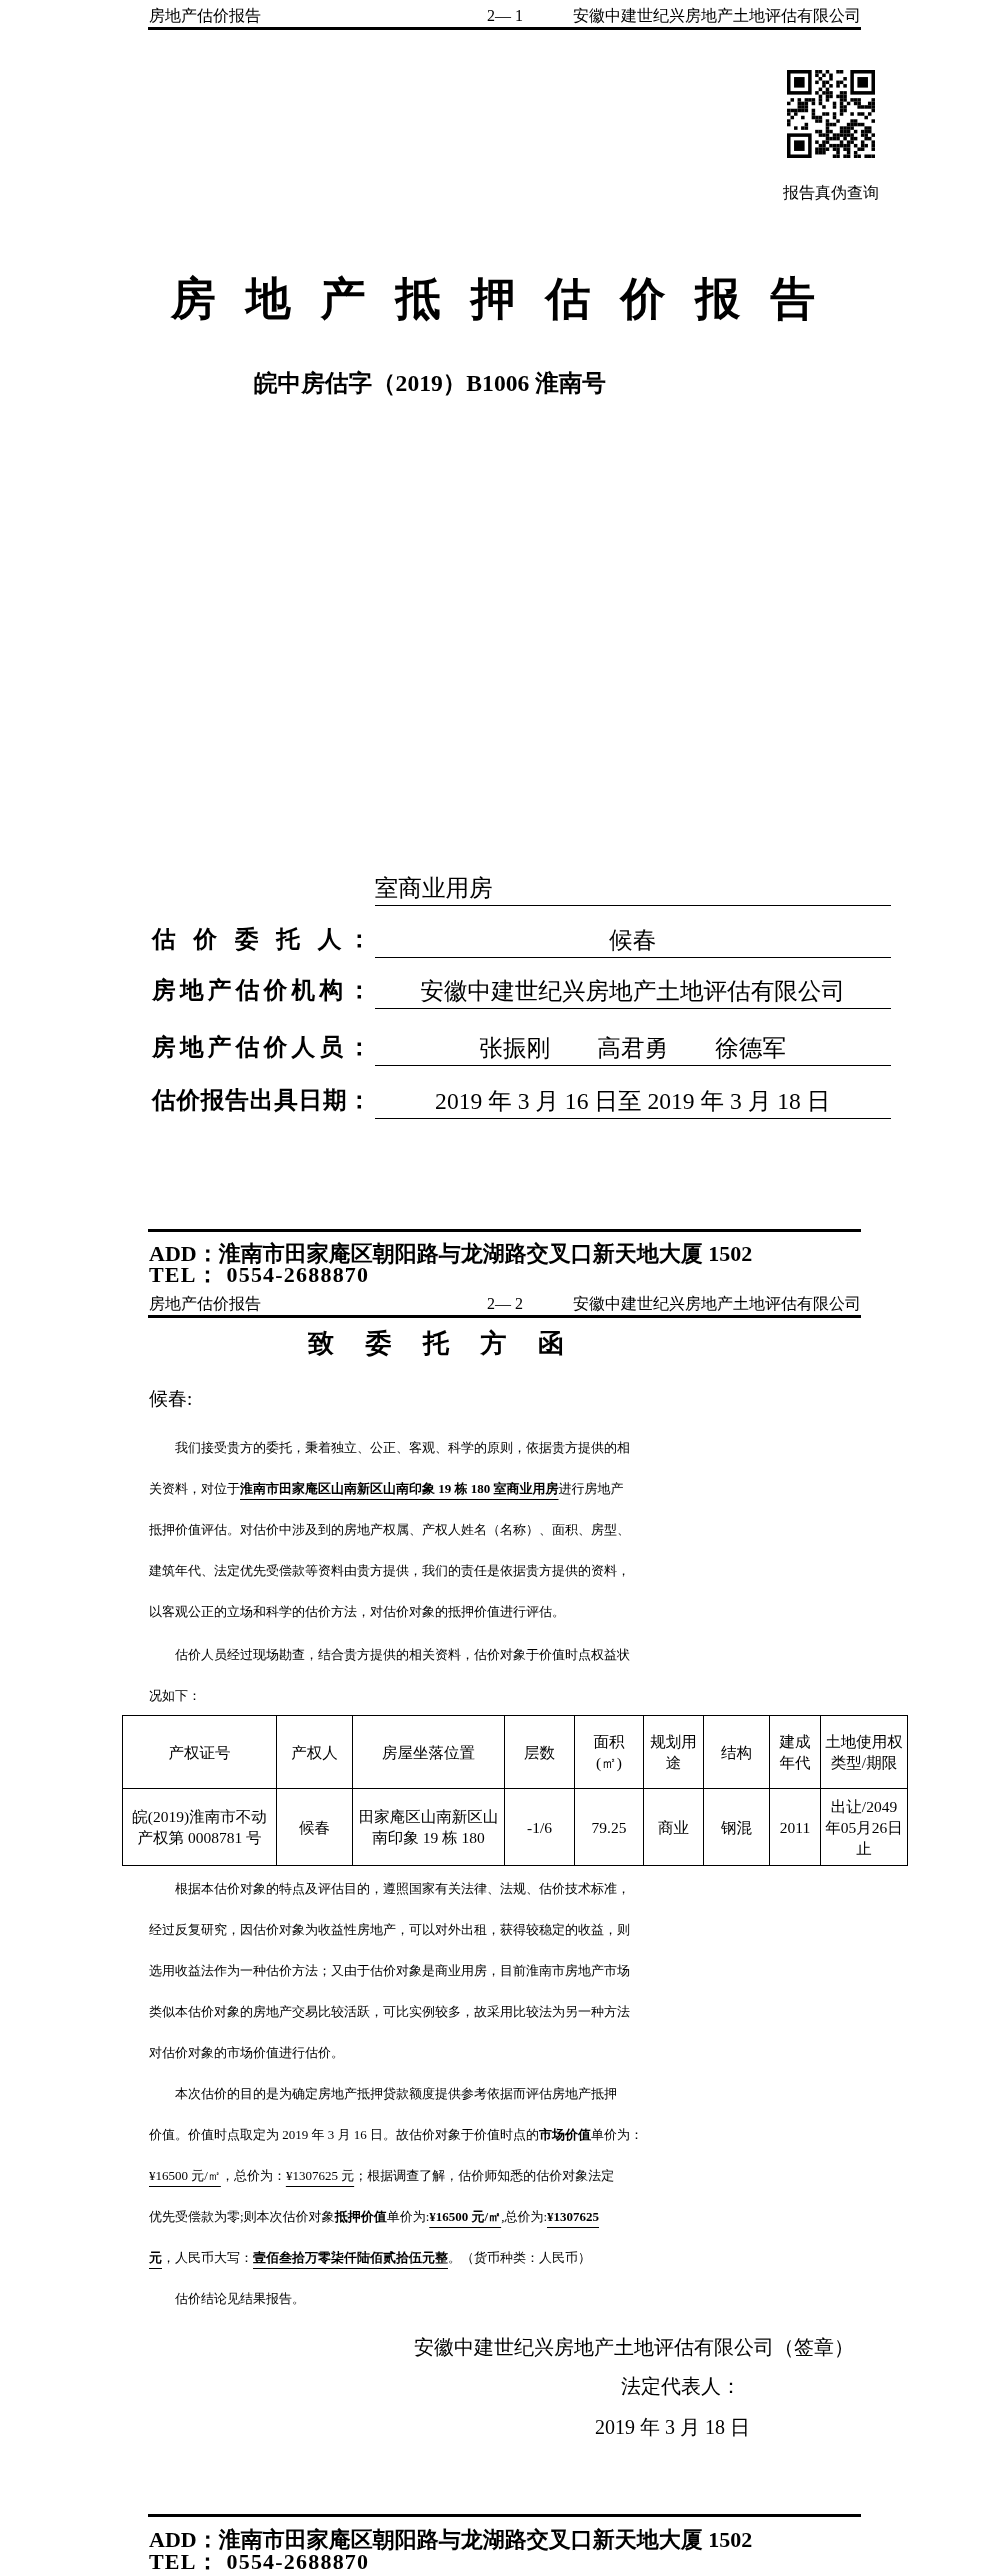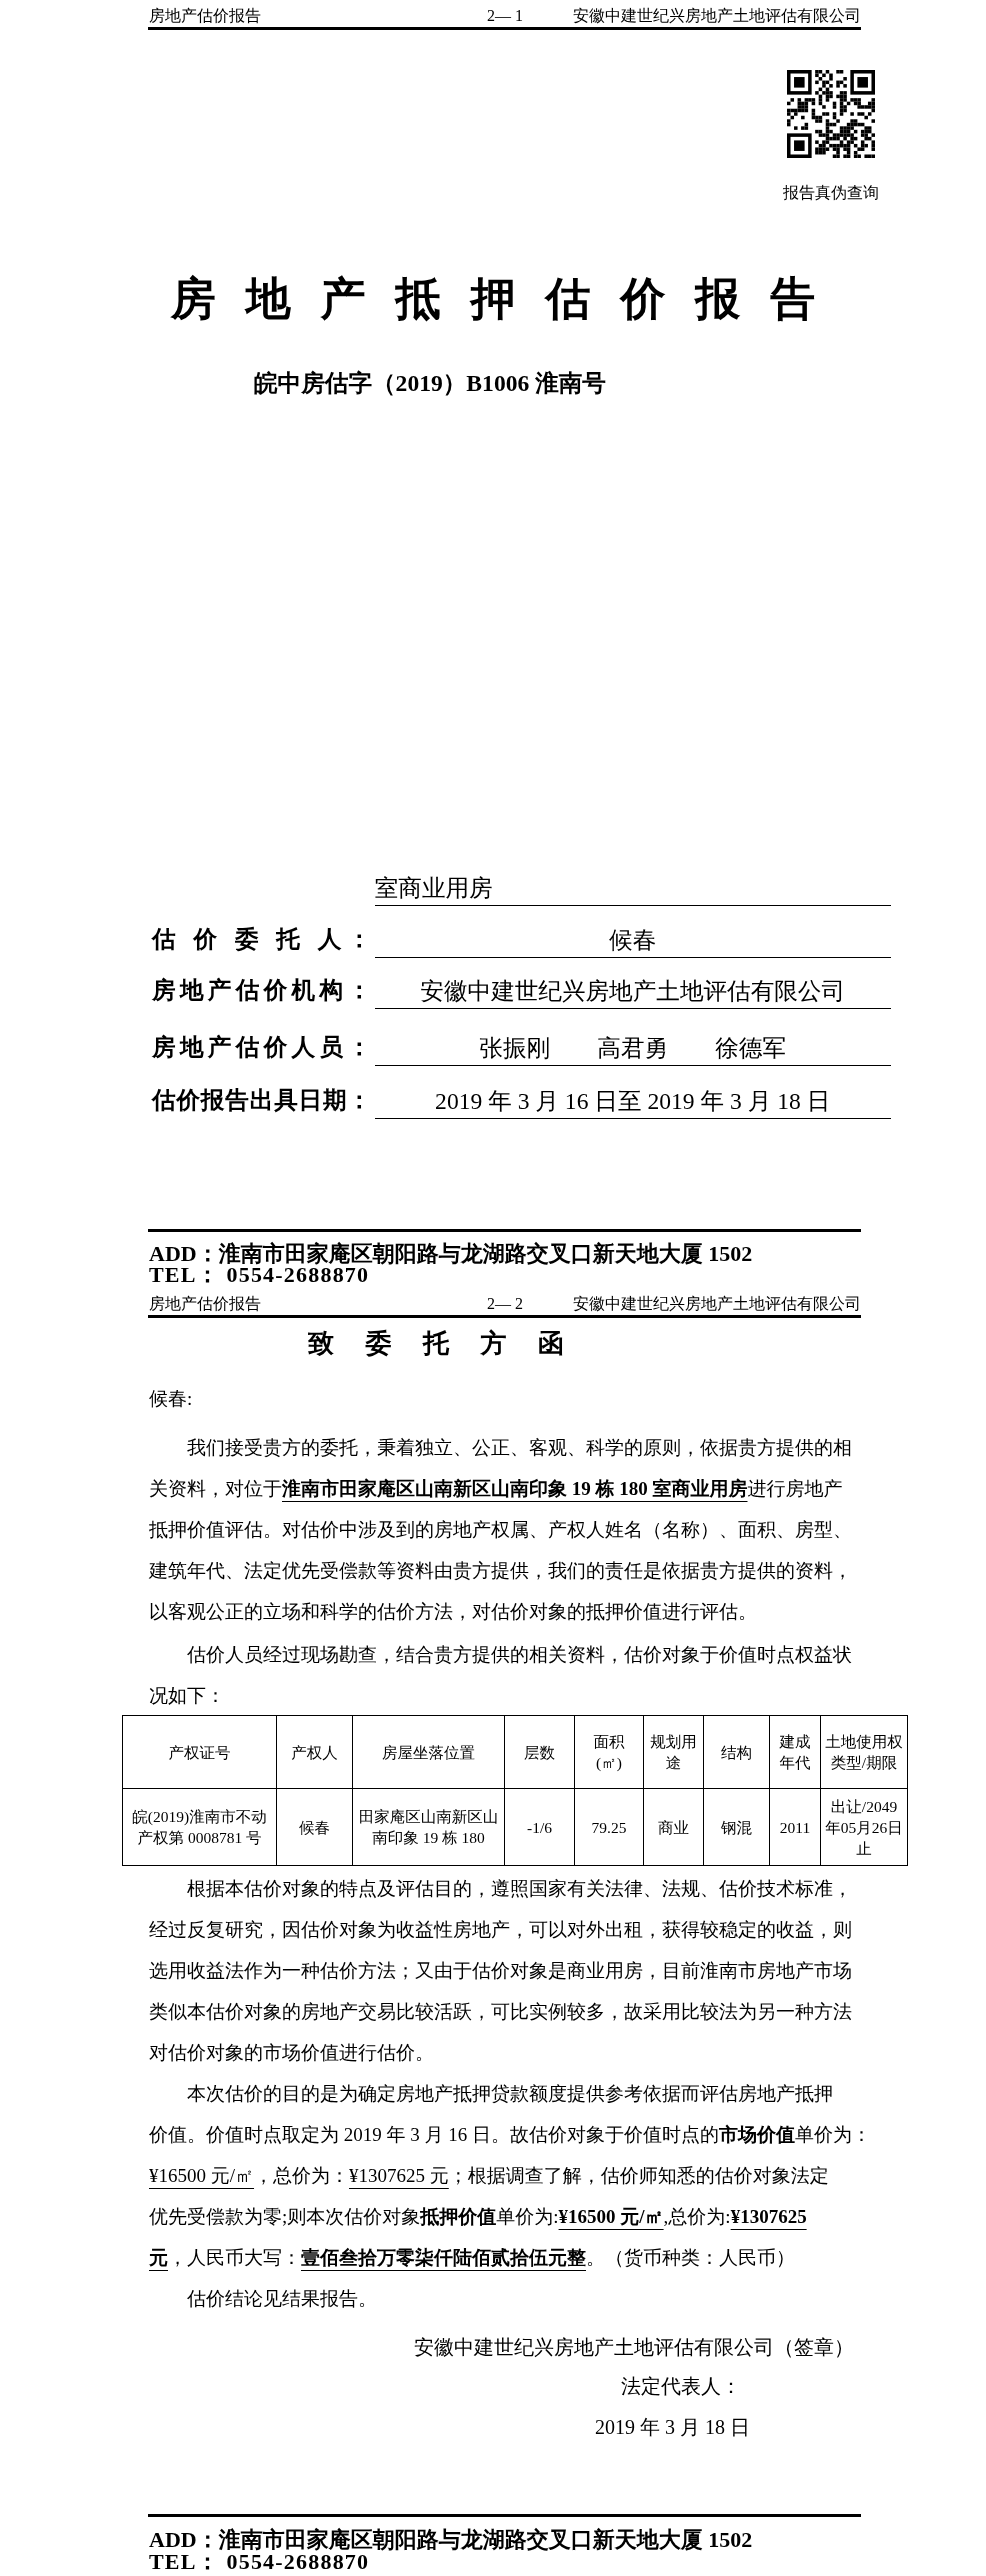--- a/index.html
+++ b/index.html
@@ -50,21 +50,21 @@
   .fval.left{text-align:left;}
   .smalltext{font-size:22px;line-height:21px;white-space:nowrap;font-weight:bold;}
   .teltext{letter-spacing:1.2px;}
   .lettertitle{
     left:0;width:872px;text-align:center;
     font-size:26px;font-weight:bold;
     letter-spacing:7.5px;word-spacing:10px;text-indent:7.5px;
     line-height:32px;white-space:nowrap;
   }
   .salute{font-size:19px;line-height:25px;}
-  .rich{font-size:19px;}
+  .rich{font-size:13px;}
   .rich .tline{line-height:41px;white-space:nowrap;}
   .st-b{font-weight:bold;}
   .st-u{text-decoration:underline;text-decoration-thickness:1.2px;text-underline-offset:5.6px;}
   table.prop{
     border-collapse:collapse;table-layout:fixed;
     width:785px;font-size:15.5px;
   }
   table.prop th,table.prop td{
     border:1.2px solid #000;
     text-align:center;vertical-align:middle;

